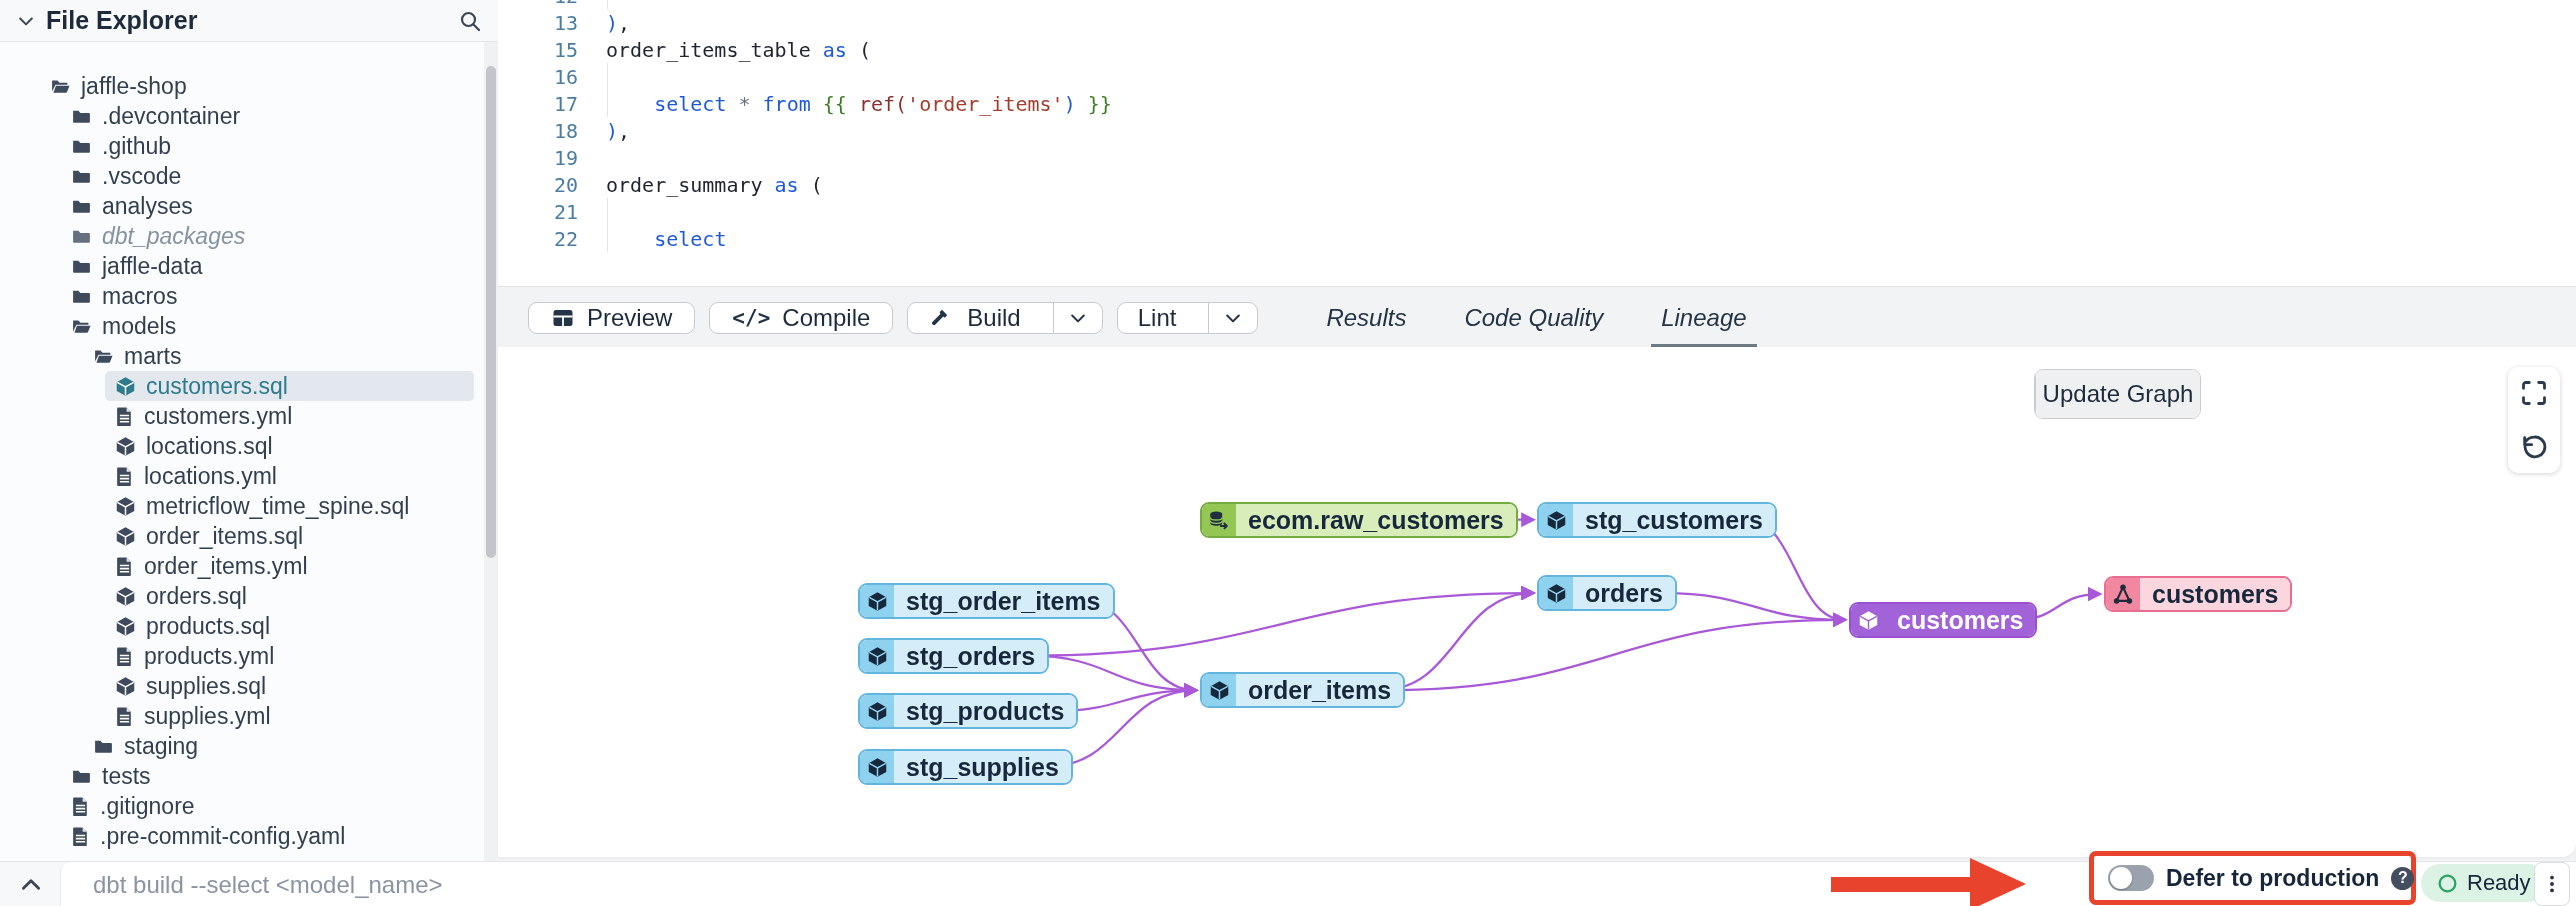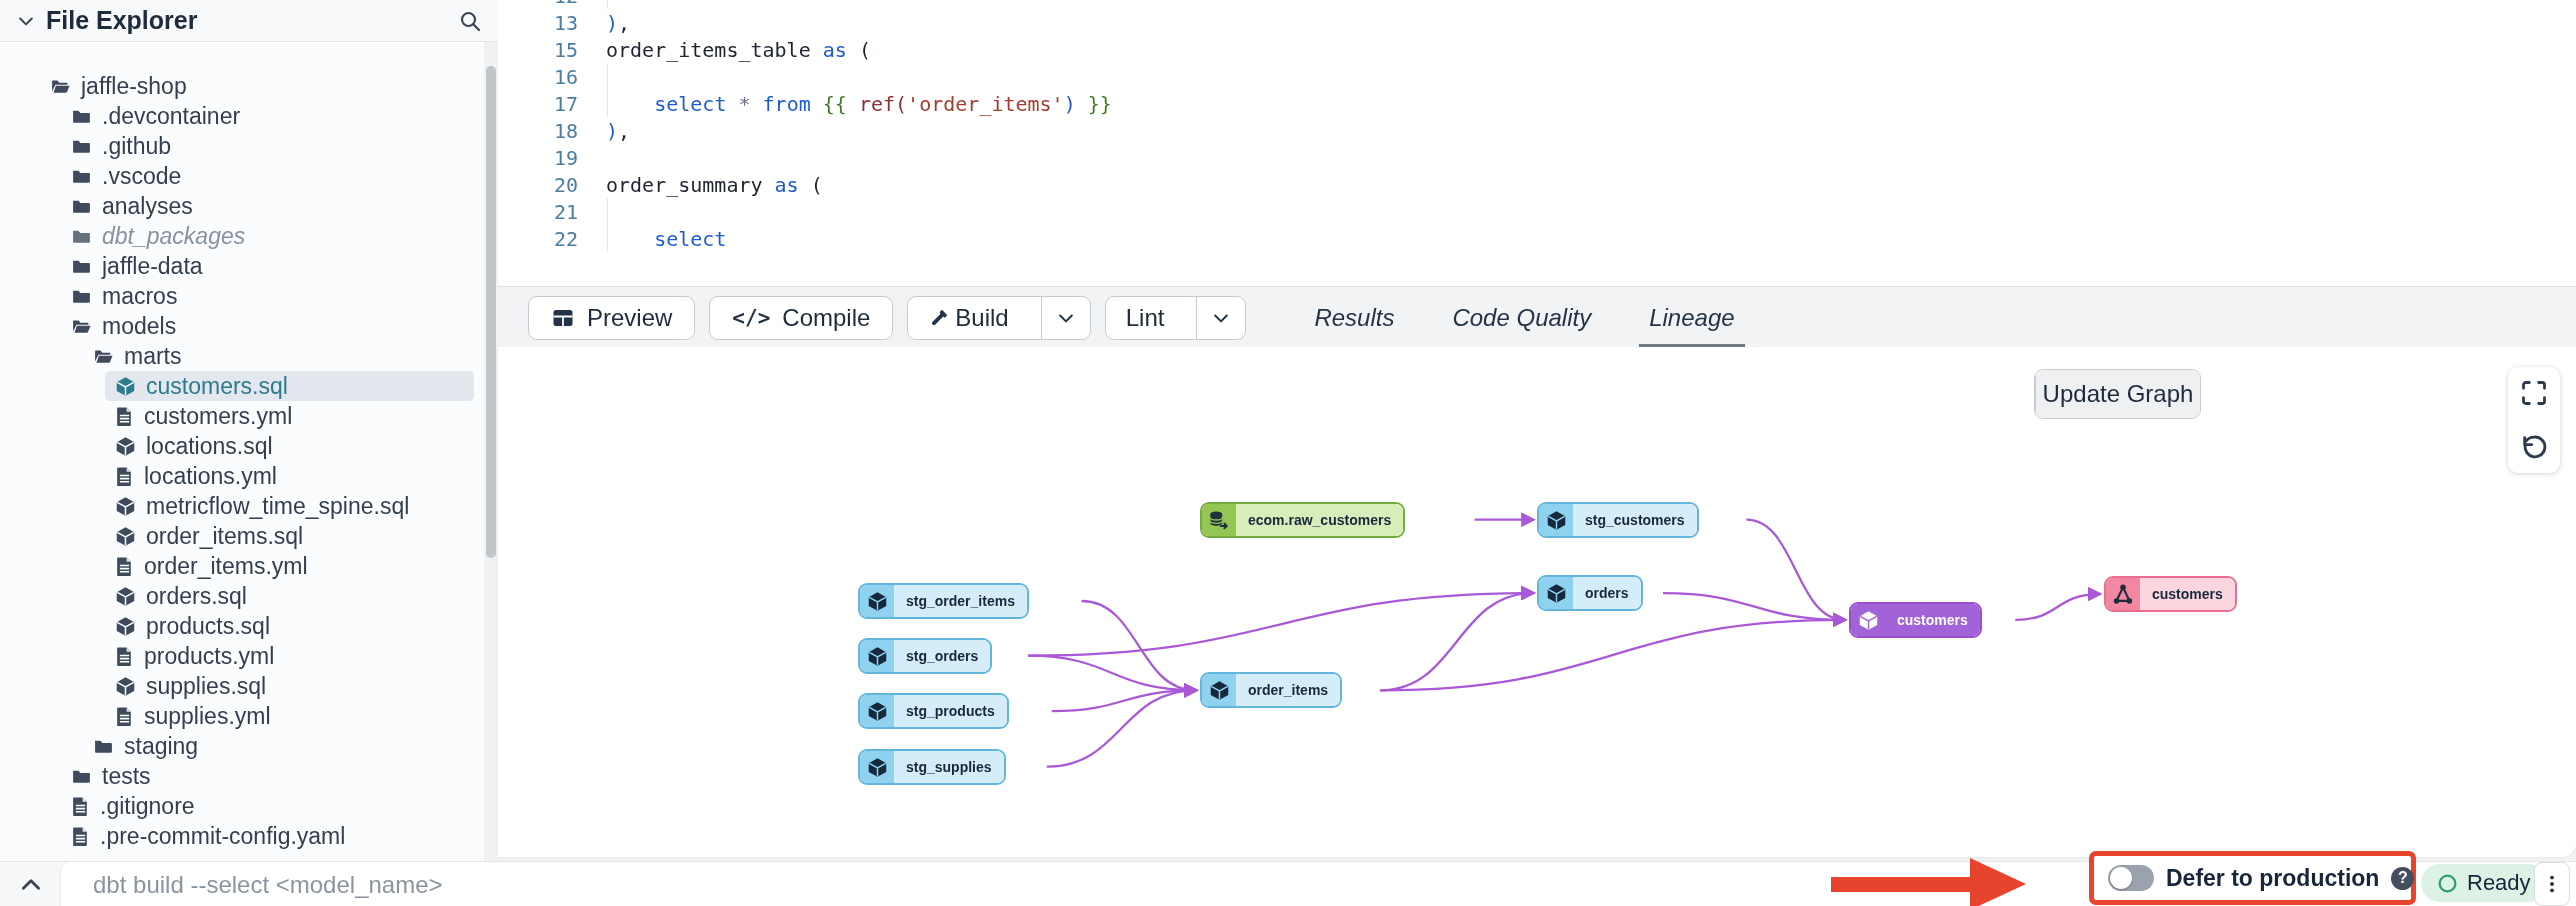--- a/index.html
+++ b/index.html
@@ -34,37 +34,37 @@
   .cline{position:relative;height:27px;display:flex;align-items:center;}
   .cline .gutter{width:80px;padding-right:14px;text-align:right;color:#4a7da0;flex:none;}
   .cline .ctext{margin-left:14px;white-space:pre;color:#1f2430;}
   .cline.guide::before{content:'';position:absolute;left:109px;top:0;bottom:0;border-left:1px solid #e3e6e9;}
   .tk-k{color:#1f5ad6;} .tk-b{color:#1f5ad6;} .tk-o{color:#6b7280;}
   .tk-j{color:#3c7d24;} .tk-f{color:#8a3030;} .tk-s{color:#a33d2e;} .tk-d{color:#1f2430;}
 
   
   .toolbar{position:absolute;left:498px;top:286px;width:2078px;height:62px;background:#f2f3f5;
     border-top:1px solid #e0e3e6;display:flex;align-items:center;box-sizing:border-box;}
-  .btn{display:inline-flex;align-items:center;height:44px;background:#fff;border:1px solid #c6cbd1;
+  .btn{display:inline-flex;align-items:center;height:32px;background:#fff;border:1px solid #c6cbd1;
     border-radius:9px;padding:0 22px;font-size:24px;color:#1e2b3c;gap:12px;box-sizing:border-box;}
   .btn .bicon{display:flex;align-items:center;color:#243447;}
   .split{padding:0;}
-  .split .seg{display:inline-flex;align-items:center;height:100%;padding:0 20px;gap:4px;}
+  .split .seg{display:inline-flex;align-items:center;height:100%;padding:0 20px;gap:16px;}
   .split .seg.chev{border-left:1px solid #c6cbd1;padding:0 14px;color:#243447;}
   .code-glyph{font-family:"DejaVu Sans Mono",monospace;font-weight:bold;font-size:21px;}
   .tabs{display:flex;height:100%;margin-left:58px;gap:38px;}
   .tab{display:flex;align-items:center;height:100%;padding:0 10px;font-size:24px;color:#243447;font-style:italic;}
   .tab.active{box-shadow:inset 0 -4px 0 #6f7984;}
 
   
   .lineage-panel{position:absolute;left:498px;top:347px;width:2078px;height:510px;background:#fff;
     border-bottom-right-radius:14px;box-shadow:0 1px 3px rgba(0,0,0,0.05);}
   .edges-svg{position:absolute;left:0;top:0;width:100%;height:100%;}
   .lnode{position:absolute;display:inline-flex;align-items:stretch;height:32px;border:2px solid;
-    border-radius:9px;overflow:hidden;font-weight:bold;font-size:14px;white-space:nowrap;}
+    border-radius:9px;overflow:hidden;font-weight:bold;font-size:25px;white-space:nowrap;}
   .lnode .licon{width:34px;display:flex;align-items:center;justify-content:center;}
   .lnode .llabel{padding:0 12px;display:flex;align-items:center;}
   .lnode.model{border-color:#62b6dd;color:#17283c;}
   .lnode.model .licon{background:#8ed2f0;color:#16293c;--cube-line:#8ed2f0;}
   .lnode.model .llabel{background:#d4edf9;}
   .lnode.source{border-color:#74ac3f;color:#17283c;}
   .lnode.source .licon{background:#94c653;color:#203040;--cube-line:#94c653;}
   .lnode.source .llabel{background:#d8edba;}
   .lnode.selected{border-color:#9a4fd0;color:#fff;}
   .lnode.selected .licon{background:#a263d8;color:#ffffff;--cube-line:#a263d8;}

